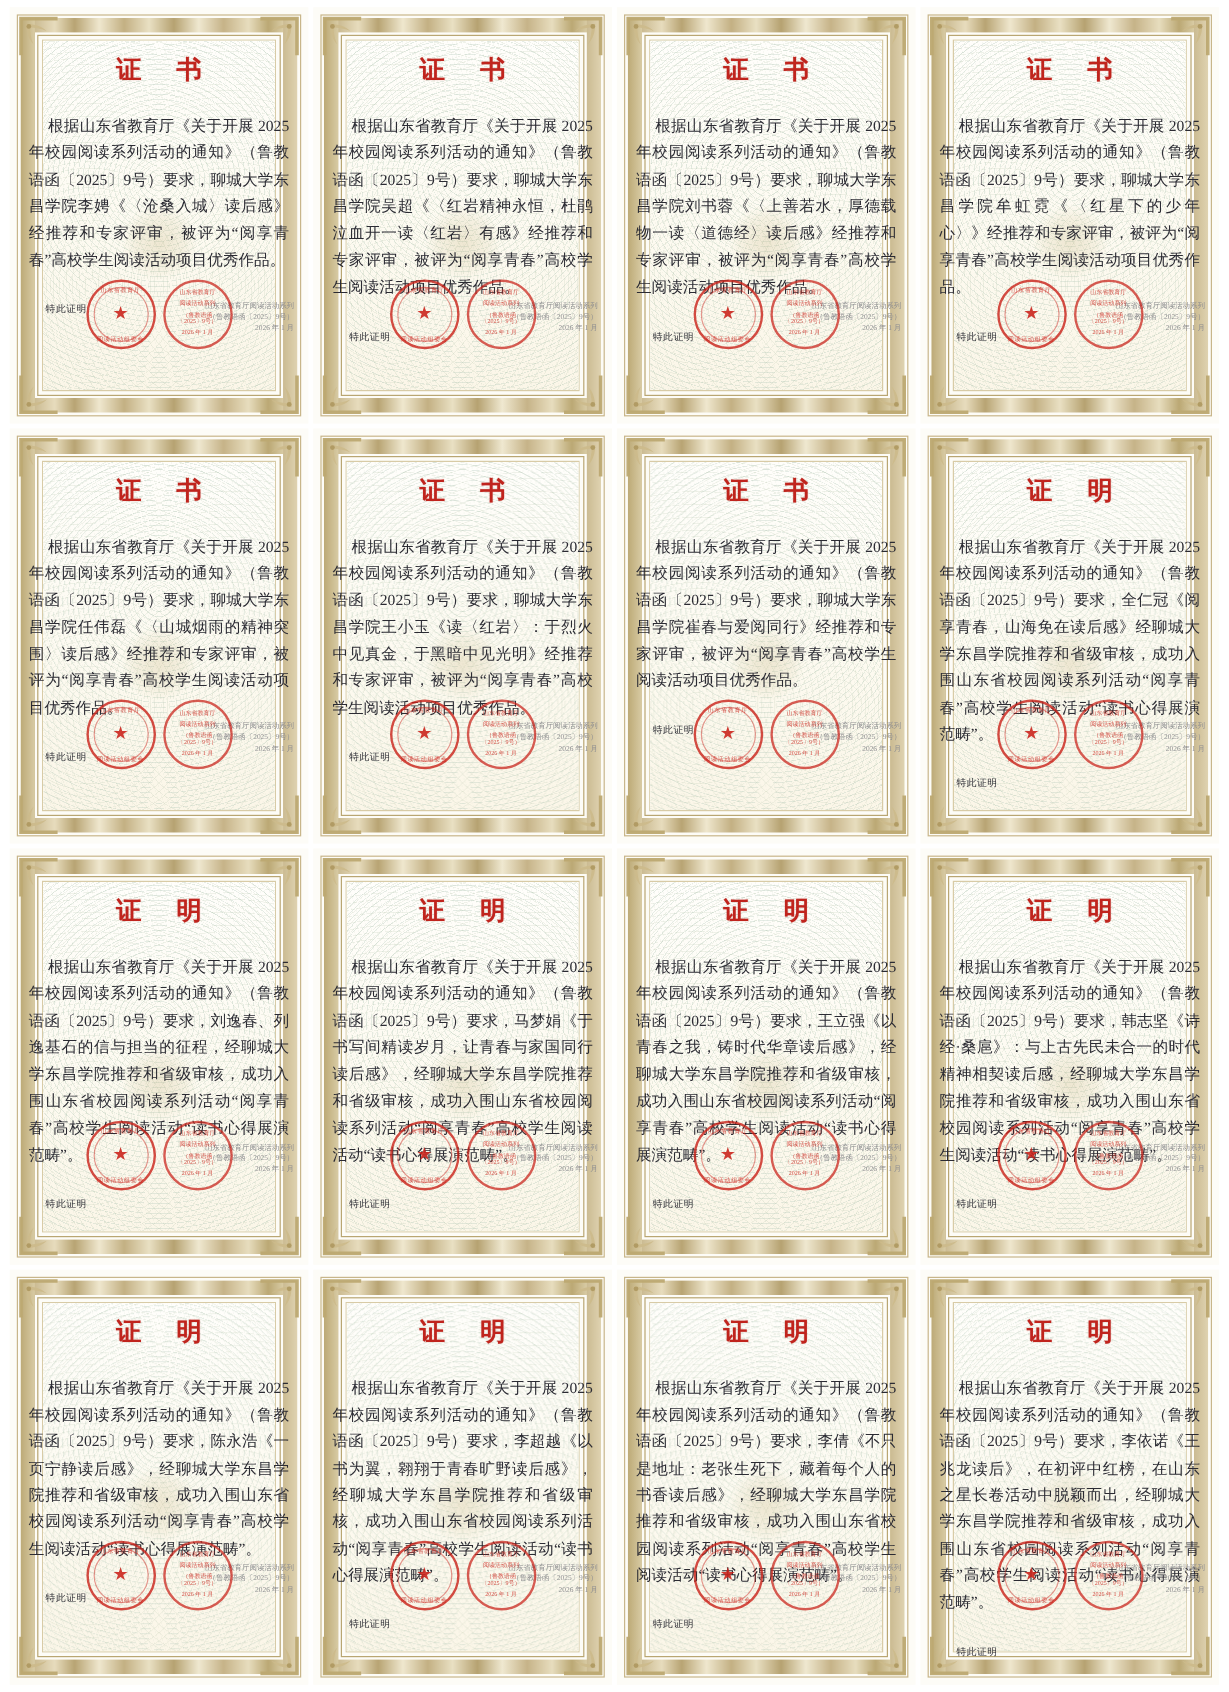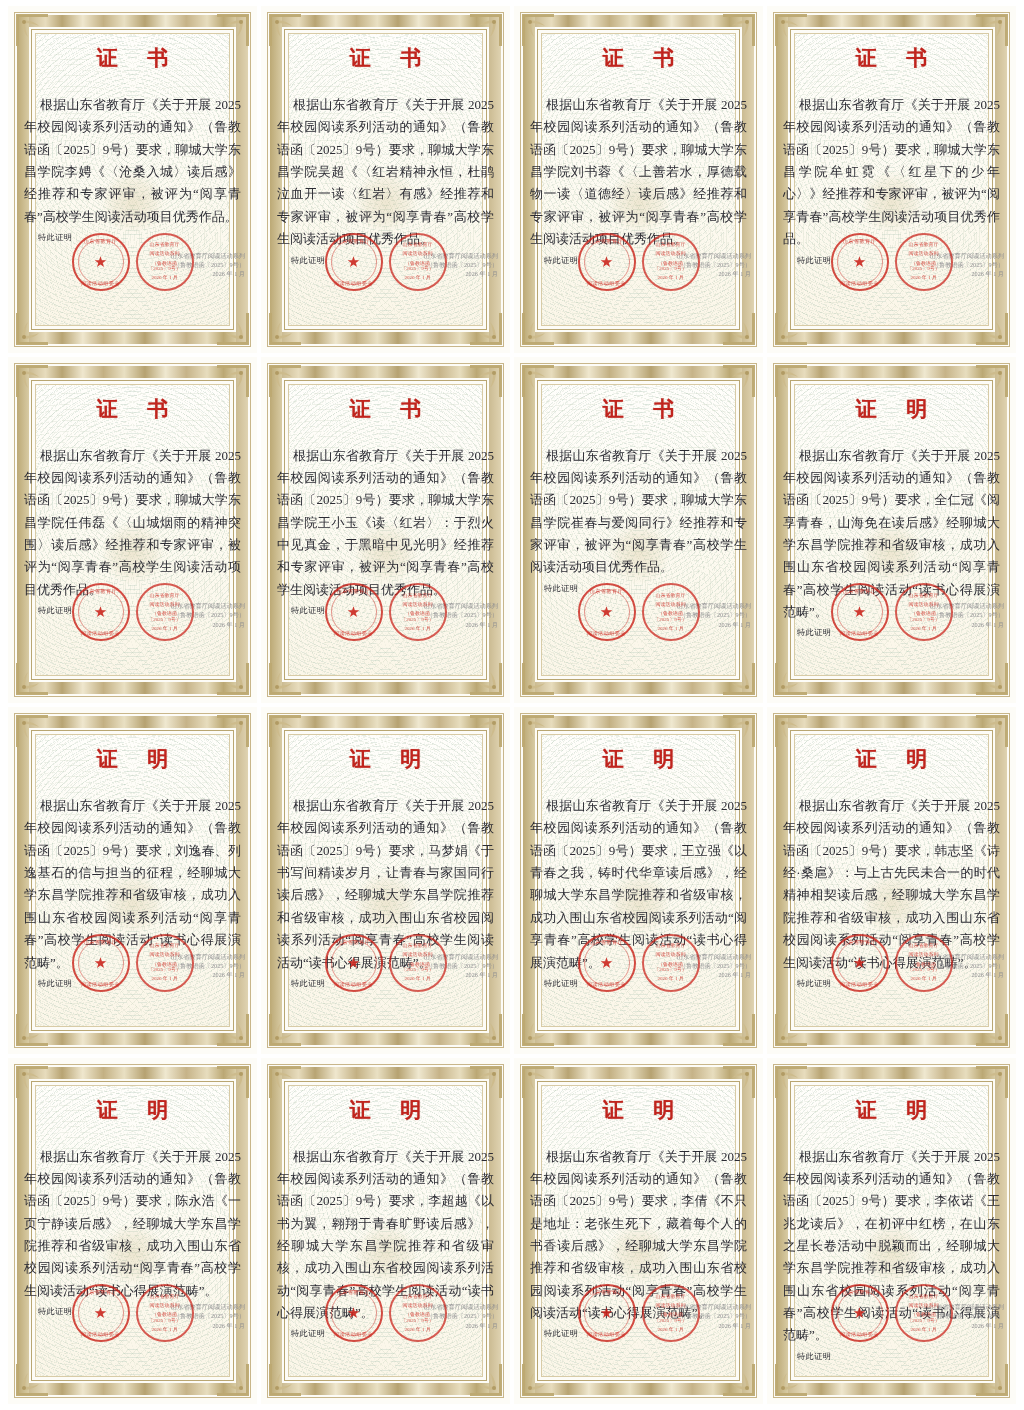--- a/index.html
+++ b/index.html
@@ -150,21 +150,21 @@
     font-size: 13px;
     line-height: 1.72;
     color: #2b2b33;
     text-align: justify;
     text-justify: inter-ideograph;
     text-indent: 16px;
     font-family: "Liberation Serif", "DejaVu Serif", serif;
   }
   .hereby {
     align-self: flex-start;
-    margin-top: 4px;
+    margin-top: 24px;
     margin-left: 14px;
     font-size: 8.1px;
     color: #2b2b33;
     letter-spacing: .5px;
   }
 
   
   .seals {
     position: absolute;
     left: 0;

